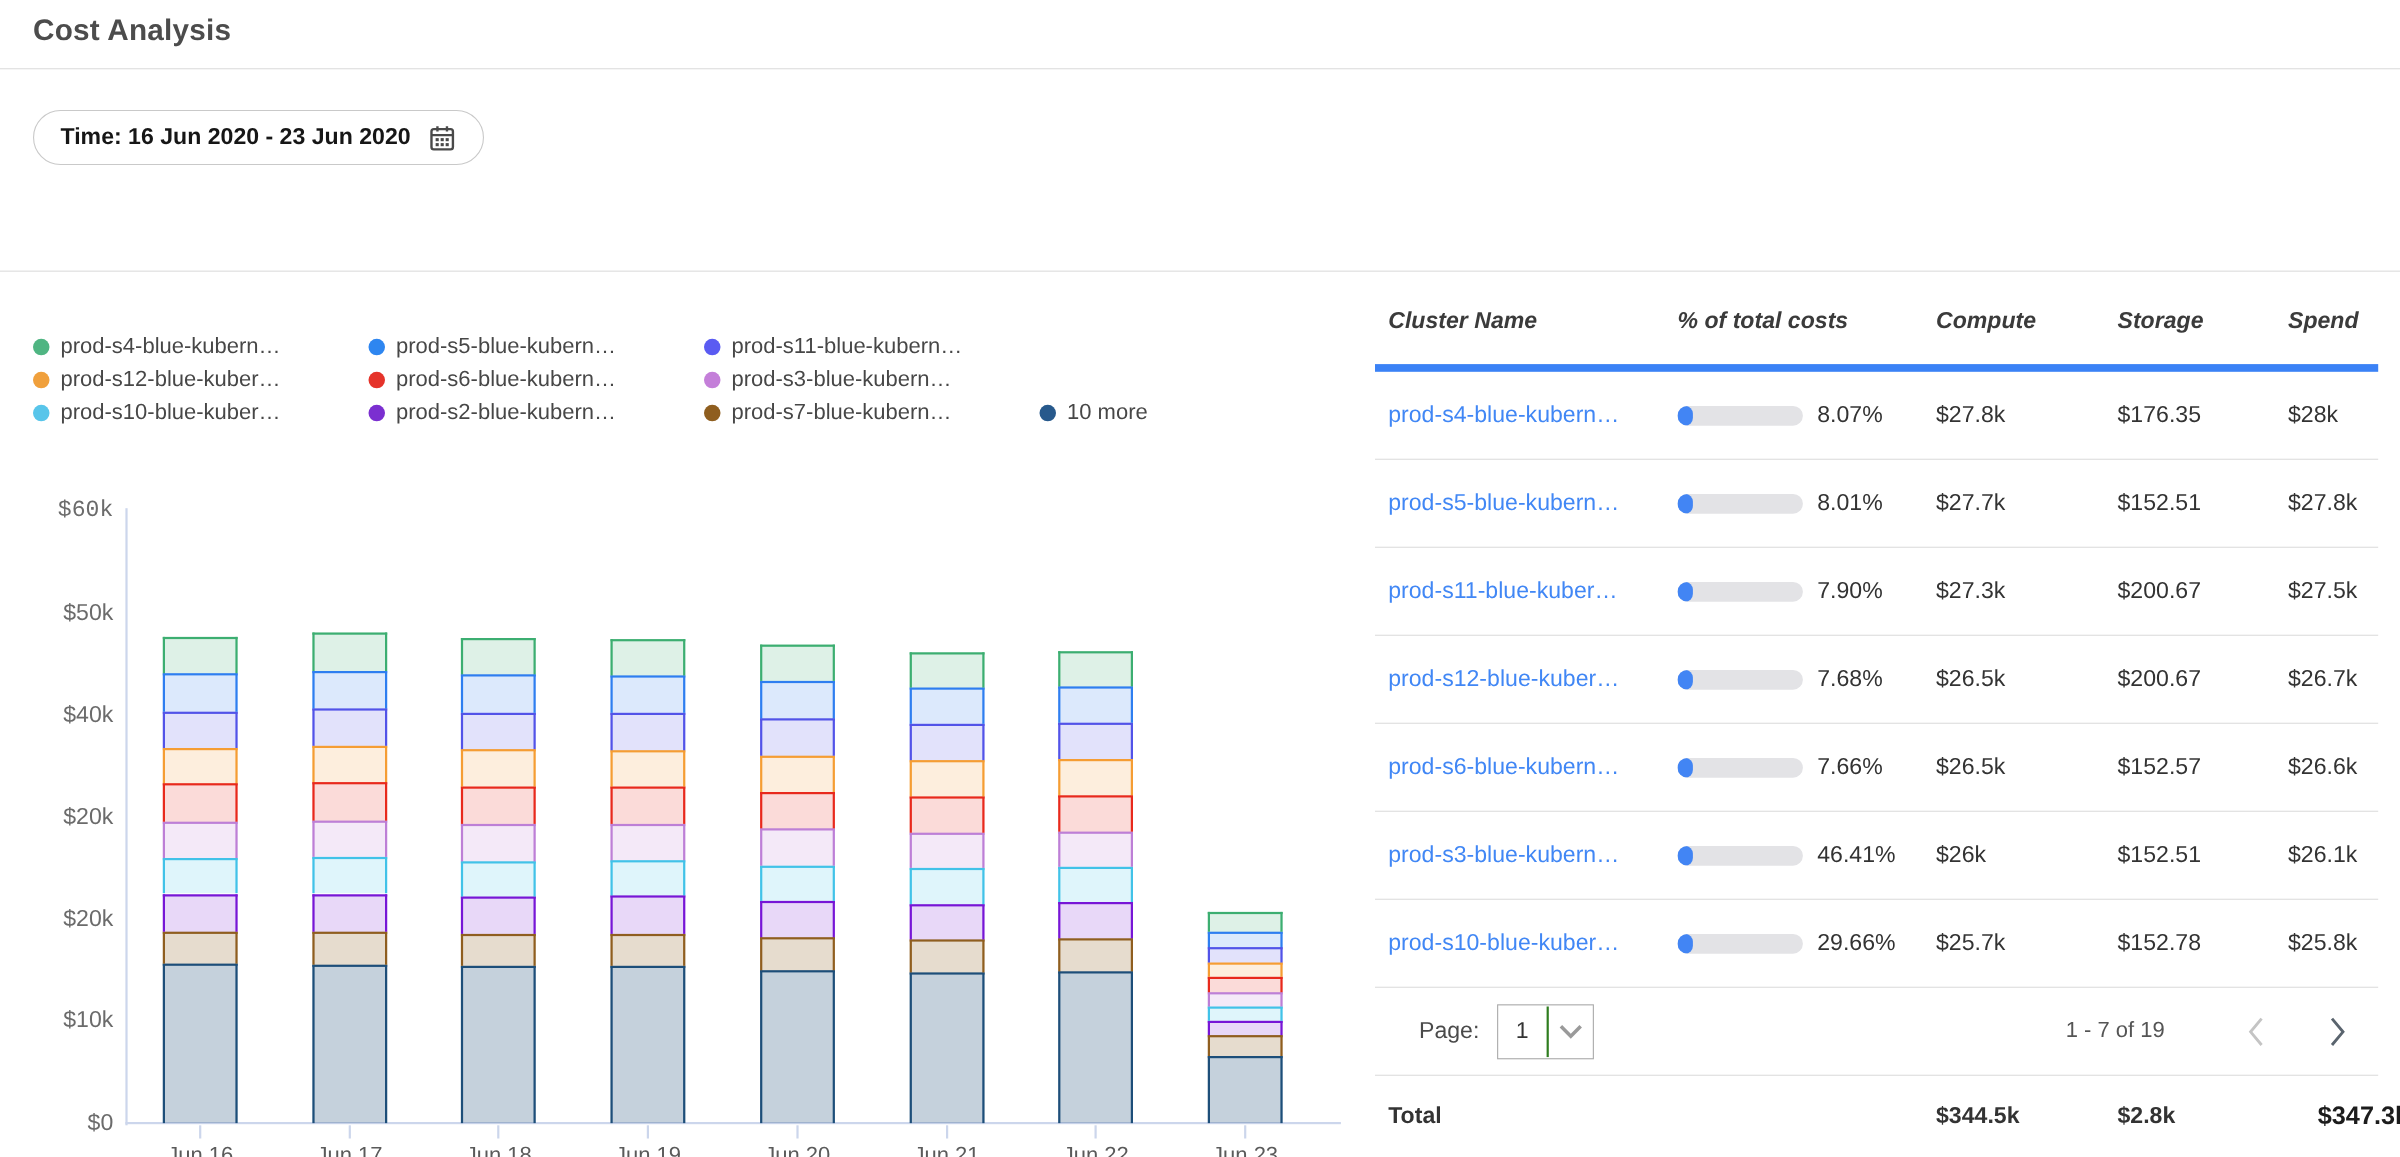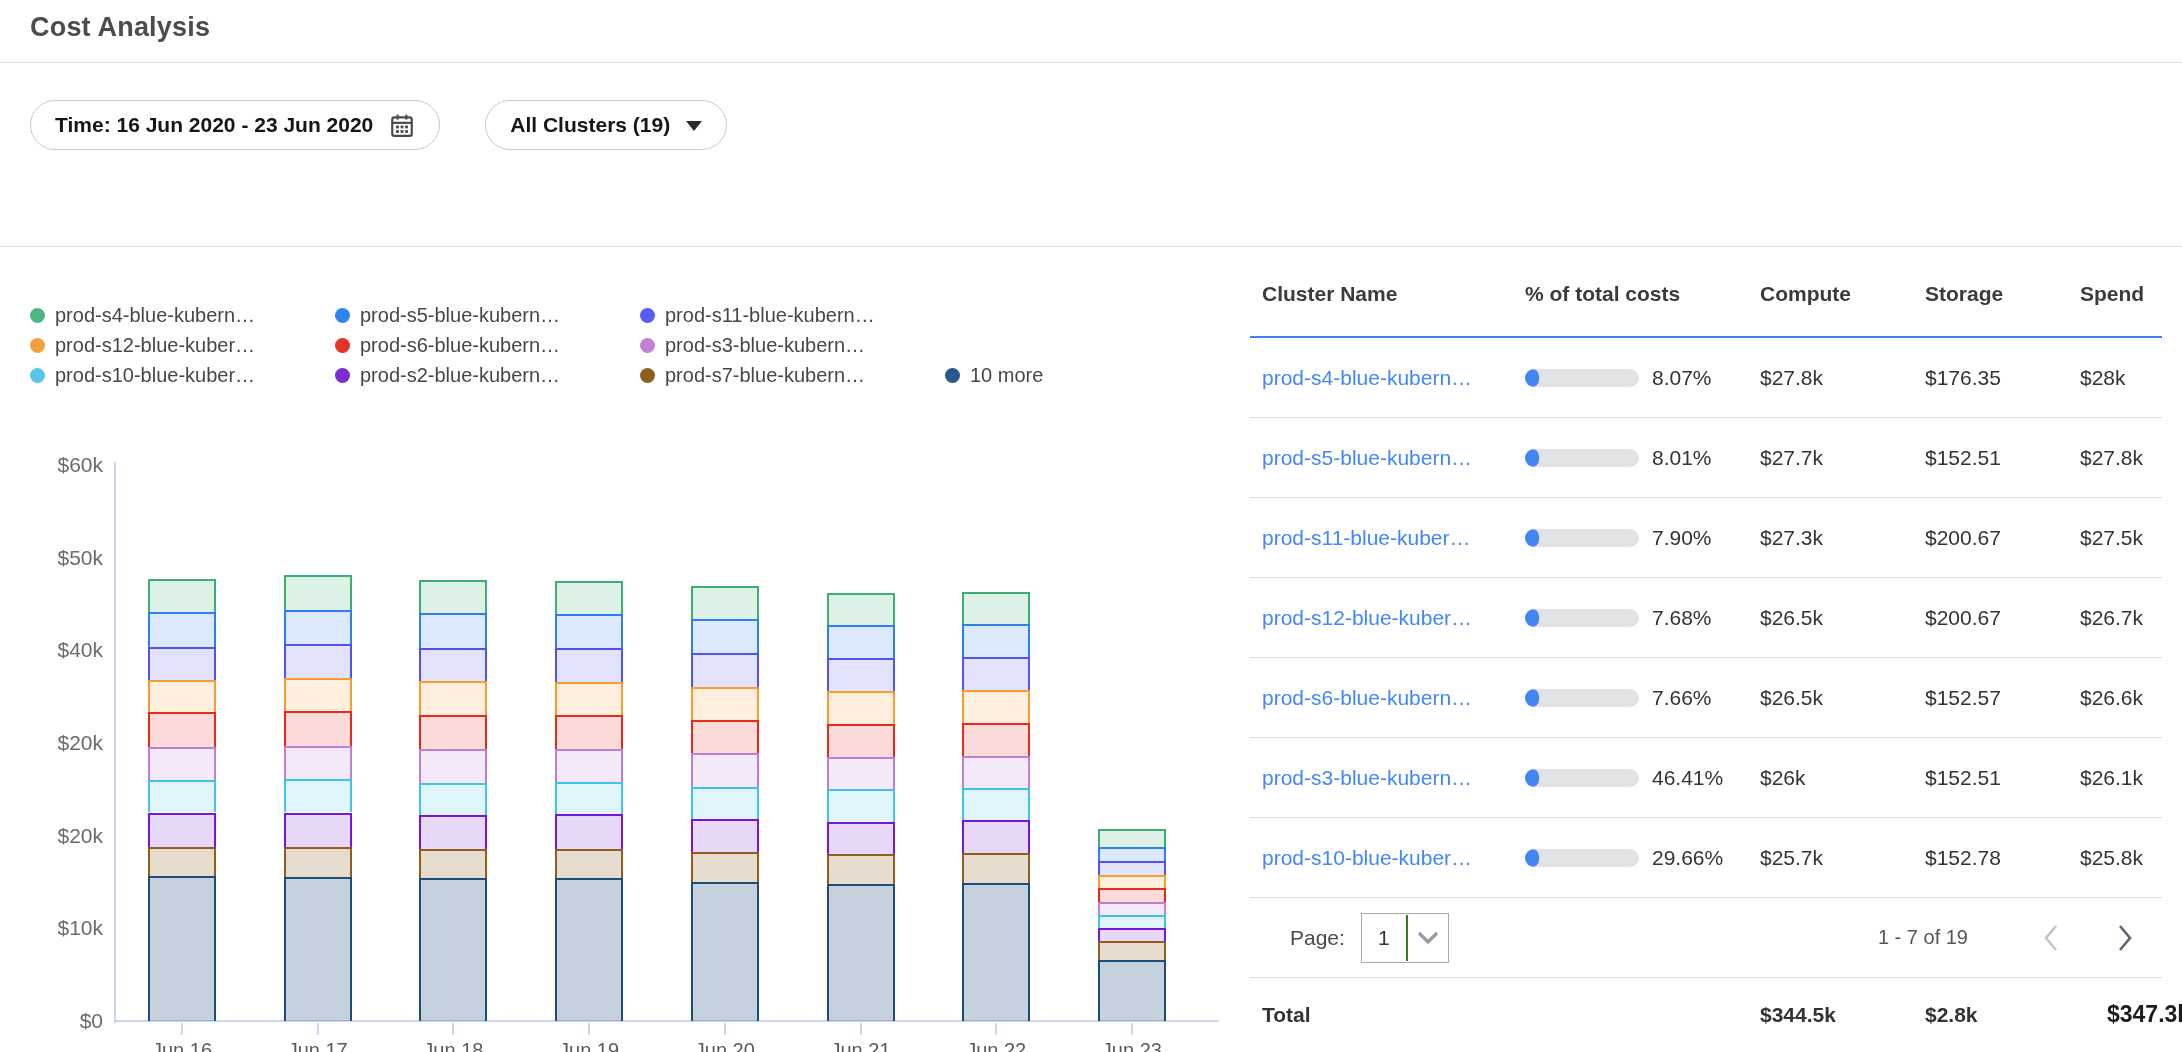--- a/index.html
+++ b/index.html
@@ -32,21 +32,21 @@
   
   .chart { position:absolute; left:0; top:440px; width:1240px; height:612px; }
   .ylabel { position:absolute; width:85px; text-align:right; font-size:21px; color:#6b6b6b; height:26px; line-height:26px; }
   .vaxis, .haxis, .xtick { position:absolute; background:#ccd6ec; }
   .bar-seg { position:absolute; border-style:solid; border-width:2px 2px 0 2px; }
   .xlabel { position:absolute; width:130px; text-align:center; font-size:20px; color:#5a5a5a; }
 
   
   .table { position:absolute; left:1250px; top:252px; width:912px; height:800px; }
   .tgrid { display:grid; grid-template-columns:263px 235px 165px 155px 1fr; align-items:center; padding-left:12px; }
-  .thead { height:86px; border-bottom:2px solid #3b82f6; }
+  .thead { height:86px; border-bottom:7px solid #3b82f6;font-style:italic; }
   .thead span { font-size:21px; font-weight:600; color:#3b3b3b; }
   .trow { height:80px; border-bottom:1px solid #dcdcdc; }
   .cluster-link { font-size:21px; color:#4187f5; text-decoration:none; white-space:nowrap; cursor:pointer; }
   .numcell { font-size:21px; color:#333; }
   .pctcell { display:flex; align-items:center; gap:13px; }
   .ptrack { position:relative; width:114px; height:18px; border-radius:9px; background:#e3e3e6; overflow:hidden; }
   .pfill { position:absolute; left:0; top:0; height:18px; border-radius:9px; background:#4285f4; }
   .pctval { font-size:21px; color:#333; }
 
   
@@ -85,24 +85,20 @@
         <g fill="#4a4a4a" stroke="none">
           <rect x="6.5" y="12.5" width="2.6" height="2.6"></rect>
             <rect x="10.7" y="12.5" width="2.6" height="2.6"></rect>
             <rect x="14.9" y="12.5" width="2.6" height="2.6"></rect>
           <rect x="6.5" y="16.7" width="2.6" height="2.6"></rect>
             <rect x="10.7" y="16.7" width="2.6" height="2.6"></rect>
             <rect x="14.9" y="16.7" width="2.6" height="2.6"></rect>
         </g>
       </svg>
     </button>
-    <button class="pill">
-      <span>All Clusters (19)</span>
-      <span class="caret"></span>
-    </button>
   </div>
   <div class="hr hr2"></div>
 
   <div class="legend" id="legend">
       <div class="legend-item">
         <span class="legend-dot" style="background: rgb(79, 181, 130);"></span>
         <span class="legend-label">prod-s4-blue-kubern…</span>
       </div>
       <div class="legend-item">
         <span class="legend-dot" style="background: rgb(46, 134, 240);"></span>
@@ -142,21 +138,21 @@
       </div>
     </div>
 
   <div class="chart" id="chart">
       <div class="ylabel" style="left: 18px; top: 568px;">$0</div>
       <div class="ylabel" style="left: 18px; top: 475.333px;">$10k</div>
       <div class="ylabel" style="left: 18px; top: 382.667px;">$20k</div>
       <div class="ylabel" style="left: 18px; top: 290px;">$20k</div>
       <div class="ylabel" style="left: 18px; top: 197.333px;">$40k</div>
       <div class="ylabel" style="left: 18px; top: 104.667px;">$50k</div>
-      <div class="ylabel" style="left: 18px; top: 12px;">$60k</div>
+      <div class="ylabel" style="left: 18px; top: 12px; font-family: Liberation Mono, monospace;">$60k</div>
       <div class="vaxis" style="left: 114px; top: 22px; width: 2px; height: 561px;"></div>
       <div class="haxis" style="left: 114px; top: 580px; width: 1105px; height: 2px;"></div>
       <div class="bar-seg" title="10 more — Jun 16" style="left: 148px; top: 436.44px; width: 68px; height: 144.56px; border-color: rgb(29, 78, 121); background: rgba(29, 78, 121, 0.26);"></div>
       <div class="bar-seg" title="prod-s7-blue-kubern… — Jun 16" style="left: 148px; top: 406.787px; width: 68px; height: 29.6533px; border-color: rgb(143, 94, 31); background: rgba(143, 94, 31, 0.22);"></div>
       <div class="bar-seg" title="prod-s2-blue-kubern… — Jun 16" style="left: 148px; top: 372.5px; width: 68px; height: 34.2867px; border-color: rgb(119, 22, 214); background: rgba(119, 22, 214, 0.17);"></div>
       <div class="bar-seg" title="prod-s10-blue-kuber… — Jun 16" style="left: 148px; top: 340.067px; width: 68px; height: 32.4333px; border-color: rgb(65, 194, 232); background: rgba(65, 194, 232, 0.17);"></div>
       <div class="bar-seg" title="prod-s3-blue-kubern… — Jun 16" style="left: 148px; top: 306.707px; width: 68px; height: 33.36px; border-color: rgb(189, 127, 214); background: rgba(189, 127, 214, 0.17);"></div>
       <div class="bar-seg" title="prod-s6-blue-kubern… — Jun 16" style="left: 148px; top: 272.42px; width: 68px; height: 34.2867px; border-color: rgb(232, 41, 28); background: rgba(232, 41, 28, 0.17);"></div>
       <div class="bar-seg" title="prod-s12-blue-kuber… — Jun 16" style="left: 148px; top: 239.987px; width: 68px; height: 32.4333px; border-color: rgb(245, 157, 51); background: rgba(245, 157, 51, 0.17);"></div>
       <div class="bar-seg" title="prod-s11-blue-kubern… — Jun 16" style="left: 148px; top: 206.627px; width: 68px; height: 33.36px; border-color: rgb(82, 83, 232); background: rgba(82, 83, 232, 0.17);"></div>

